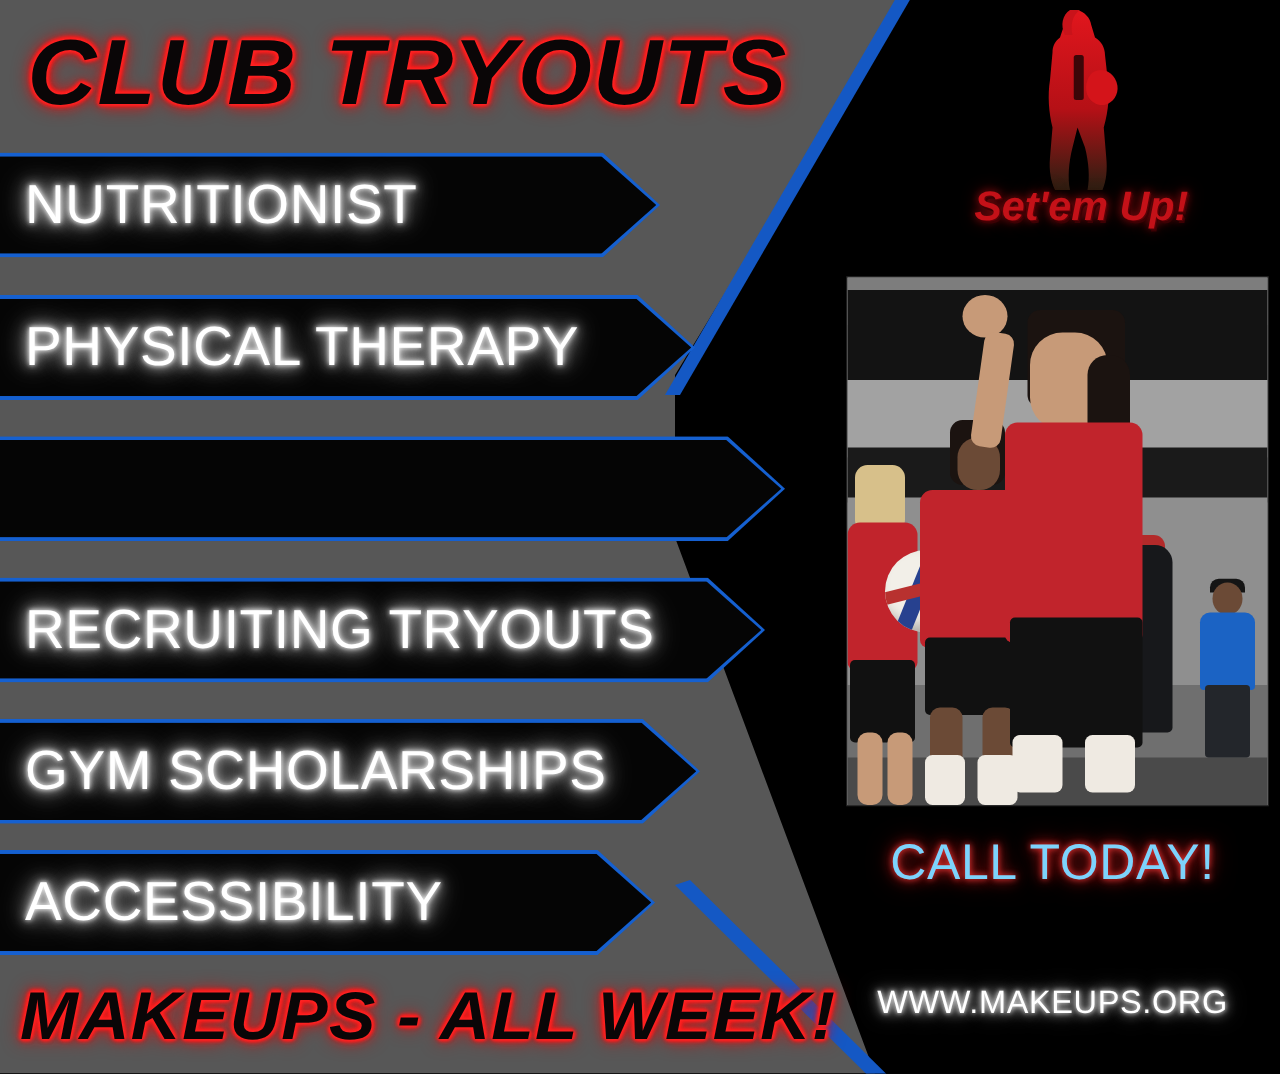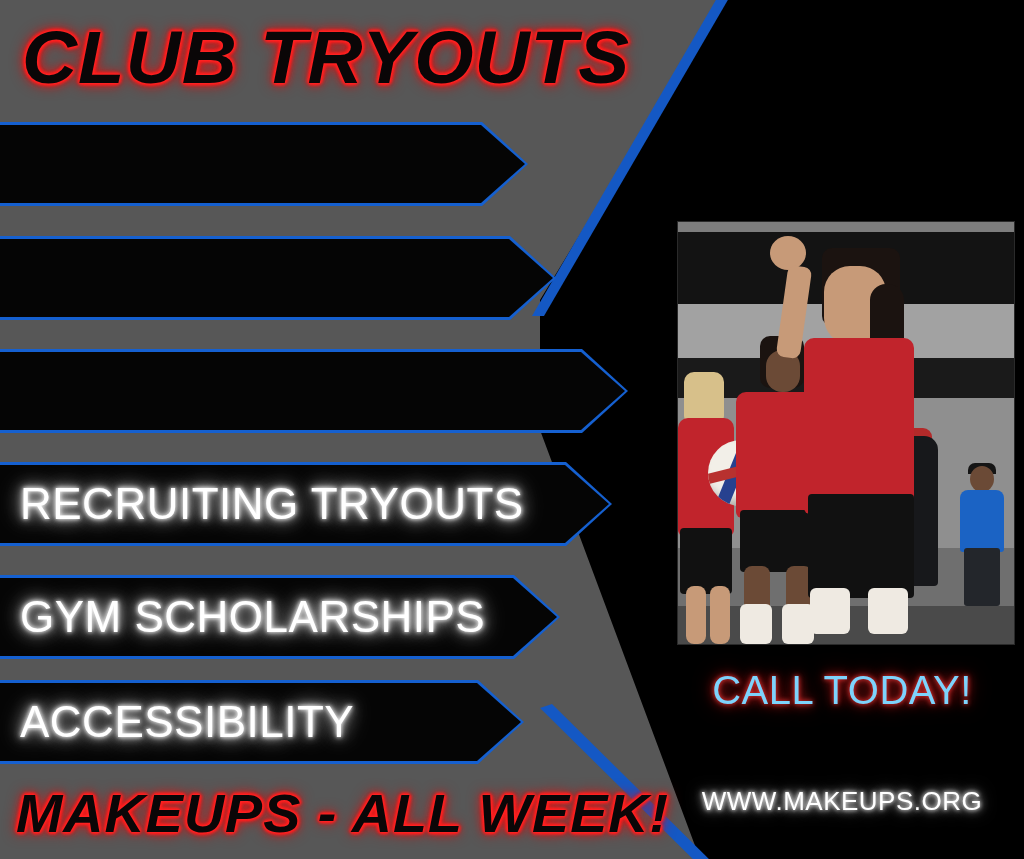--- a/index.html
+++ b/index.html
@@ -232,24 +232,26 @@
 
   <div class="bg-black"></div>
   <div class="bg-gray"></div>
   <div class="diag-top"></div>
   <div class="diag-bottom"></div>
 
   <div class="grunge headline">CLUB TRYOUTS</div>
 
   <div class="banner" style="top:122px; width:534px;">
     <div class="inner"></div>
+    <div class="label">NUTRITIONIST</div>
   </div>
 
   <div class="banner" style="top:236px; width:562px;">
     <div class="inner"></div>
+    <div class="label">PHYSICAL THERAPY</div>
   </div>
 
   <div class="banner" style="top:349px; width:634px;">
     <div class="inner"></div>
   </div>
 
   <div class="banner" style="top:462px; width:618px;">
     <div class="inner"></div>
     <div class="label">RECRUITING TRYOUTS</div>
   </div>
@@ -259,20 +261,41 @@
     <div class="label">GYM SCHOLARSHIPS</div>
   </div>
 
   <div class="banner" style="top:680px; width:530px;">
     <div class="inner"></div>
     <div class="label">ACCESSIBILITY</div>
   </div>
 
   <div class="grunge footline">MAKEUPS - ALL WEEK!</div>
 
+  <div class="logo-wrap">
+    <svg class="logo-figure" viewBox="0 0 96 146">
+      <defs>
+        <linearGradient id="figgrad" x1="0" y1="0" x2="0" y2="1">
+          <stop offset="0%" stop-color="#e1161d"></stop>
+          <stop offset="55%" stop-color="#b51016"></stop>
+          <stop offset="100%" stop-color="#2a1f12"></stop>
+        </linearGradient>
+      </defs>
+      <path fill="url(#figgrad)" d="M44 2 C38 4 34 9 33 15 L30 24 C26 27 24 31 24 36
+           L22 58 C20 70 21 84 24 96 L22 120 C21 131 23 140 26 146
+           L38 146 C36 136 37 124 40 112 L44 96 L50 112 C53 124 54 136 52 146
+           L64 146 C67 139 68 130 67 120 L65 96 C69 82 70 68 68 56
+           L66 38 C66 32 63 27 58 24 L55 14 C54 8 50 4 44 2 Z"></path>
+      <path fill="#d4141a" d="M56 52 C62 48 70 50 74 57 C78 64 76 72 70 76
+           C64 80 57 78 53 72 C49 66 51 56 56 52 Z"></path>
+      <rect x="41" y="38" width="8" height="36" fill="#3b0608" rx="2"></rect>
+      <path fill="#c9131a" d="M34 22 C30 14 32 6 38 2 L46 2 C40 6 38 14 40 22 Z"></path>
+    </svg>
+    <div class="logo-caption">Set'em Up!</div>
+  </div>
 
   <div class="photo">
     <div class="ph-wall-top"></div>
     <div class="ph-wall-dark"></div>
     <div class="ph-wall-mid"></div>
     <div class="ph-wall-low"></div>
     <div class="ph-wall-body"></div>
     <div class="ph-floor"></div>
     <div class="ph-floor2"></div>
 

